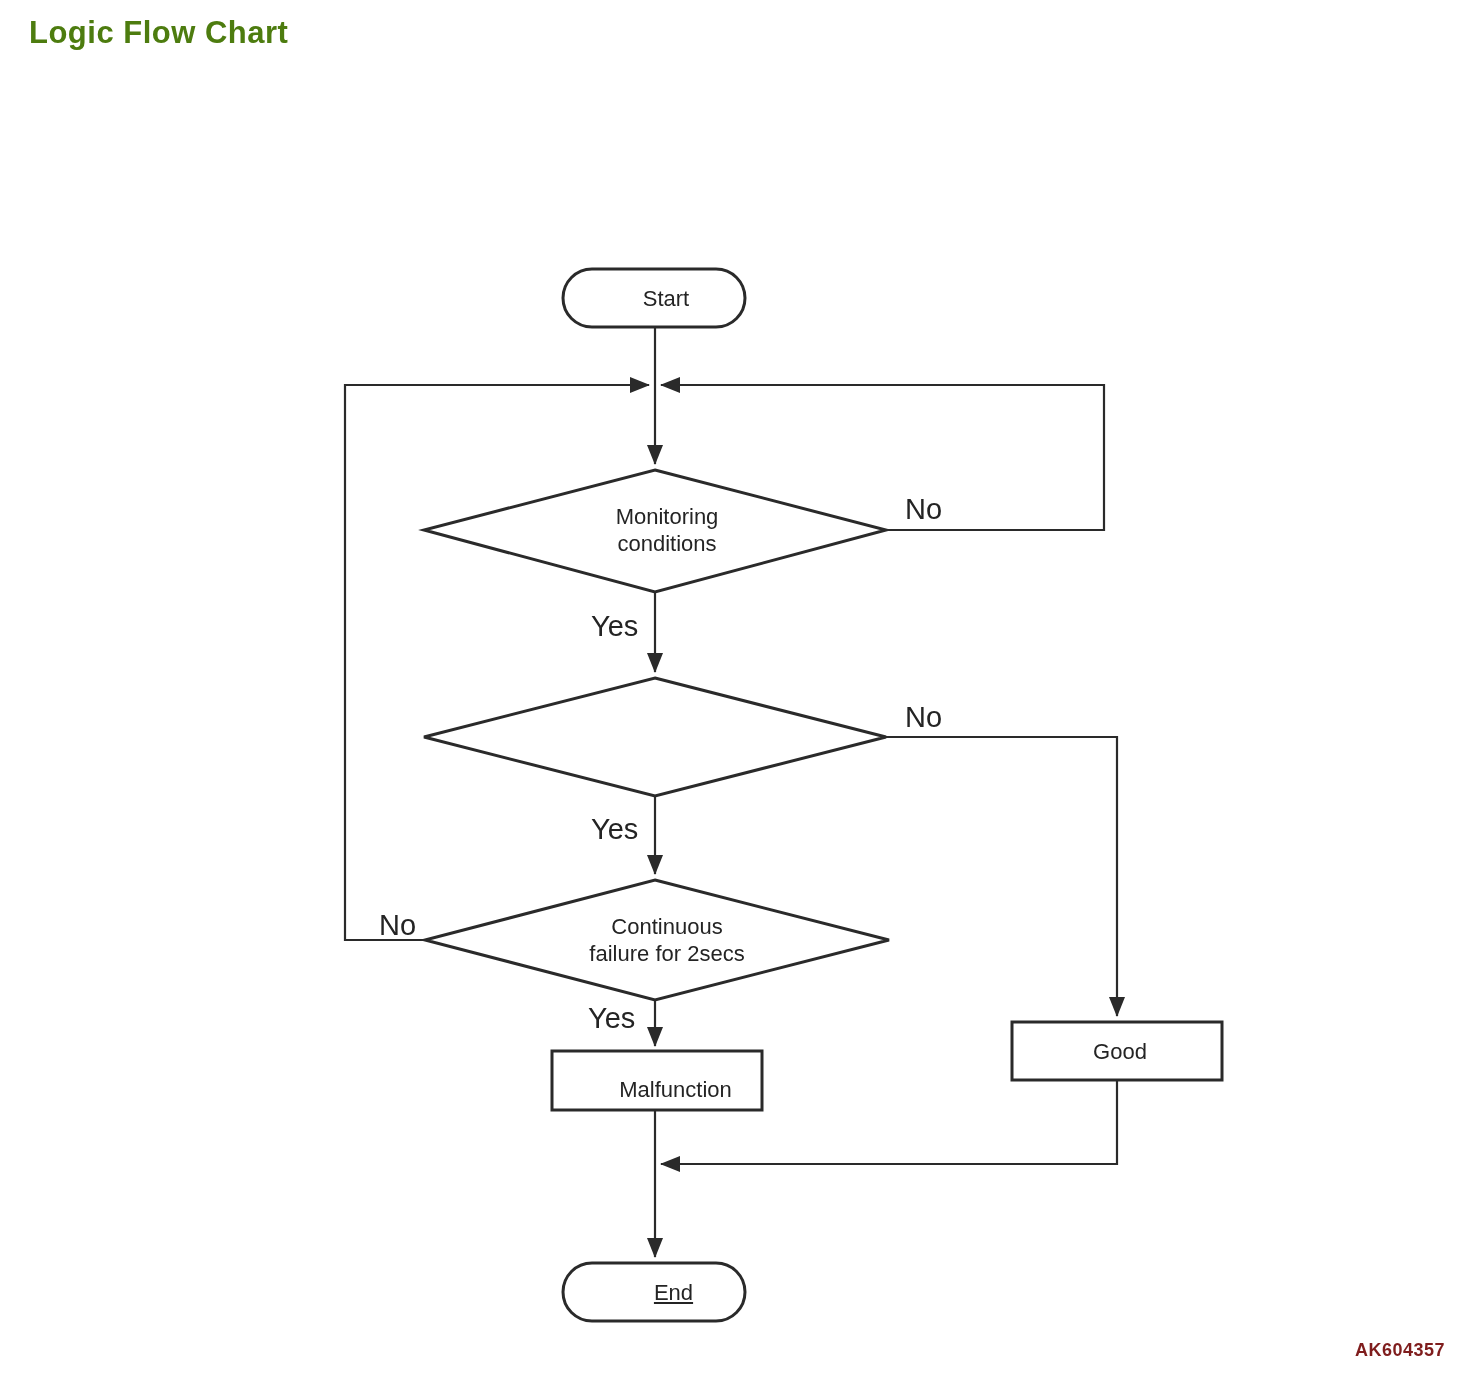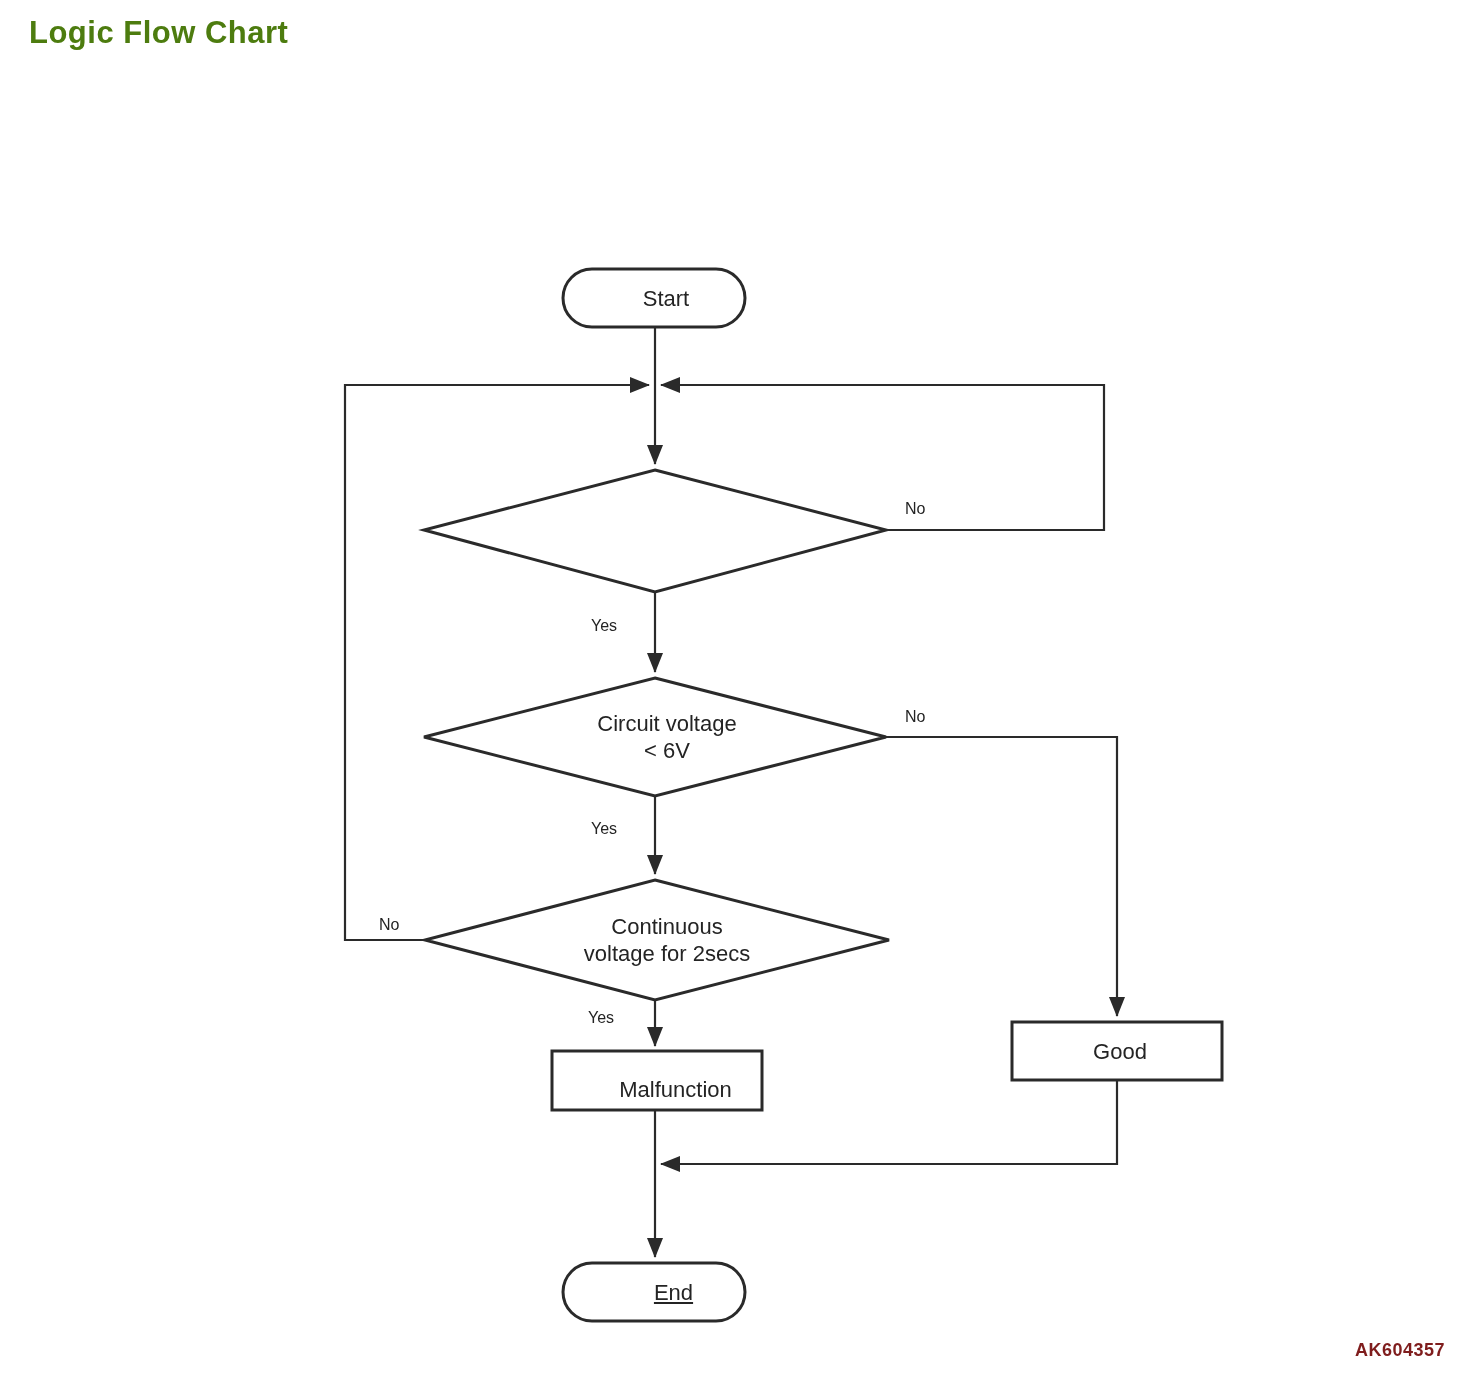--- a/index.html
+++ b/index.html
@@ -35,21 +35,21 @@
     align-items: center;
     justify-content: center;
     text-align: center;
     font-size: 22px;
     line-height: 27px;
     color: #242424;
     margin-left: 12px;
   }
   .edge-label {
     position: absolute;
-    font-size: 16px;
+    font-size: 29px;
     line-height: 26px;
     color: #242424;
     white-space: nowrap;
   }
   .watermark {
     position: absolute;
     left: 1250px;
     top: 1340px;
     width: 195px;
     text-align: right;
@@ -91,29 +91,29 @@
       <polygon points="655,678 886,737 655,796 424,737"></polygon>
       <polygon points="655,880 889,940 655,1000 425,940"></polygon>
       <rect x="552" y="1051" width="210" height="59"></rect>
       <rect x="1012" y="1022" width="210" height="58"></rect>
       <rect x="563" y="1263" width="182" height="58" rx="29" ry="29"></rect>
     </g>
   </svg>
 
   <div class="node-label" style="left:563px; top:269px; width:182px; height:58px;">Start</div>
 
+  <div class="node-label" style="left:545px; top:503px; width:220px;">
+    <span>Monitoring</span>
+    <span>conditions</span>
+  </div>
 
-  <div class="node-label" style="left:545px; top:710px; width:220px;">
-    <span>Circuit voltage</span>
-    <span>&lt; 6V</span>
-  </div>
 
   <div class="node-label" style="left:535px; top:913px; width:240px;text-align:center;">
     <span>Continuous</span>
-    <span>voltage for 2secs</span>
+    <span>failure for 2secs</span>
   </div>
 
   <div class="node-label" style="left:552px; top:1051px; width:210px; height:76px;padding-left:13px;">Malfunction</div>
 
   <div class="node-label" style="left:1012px; top:1022px; width:192px; height:58px;">Good</div>
 
   <div class="node-label" style="left:563px; top:1263px; width:197px; height:58px;text-decoration:underline;">End</div>
 
   <div class="edge-label" style="left:905px; top:496px;">No</div>
   <div class="edge-label" style="left:591px; top:613px;">Yes</div>

